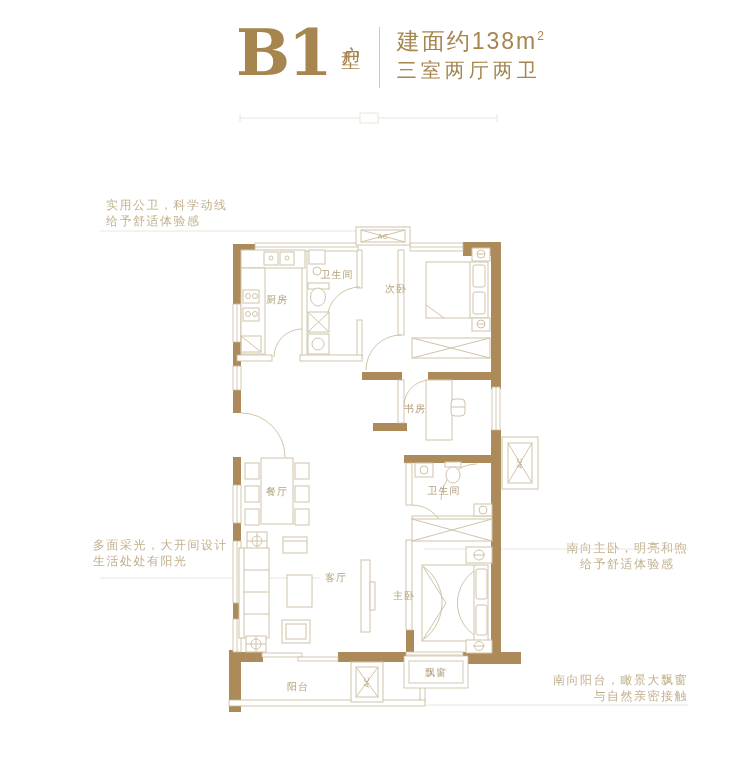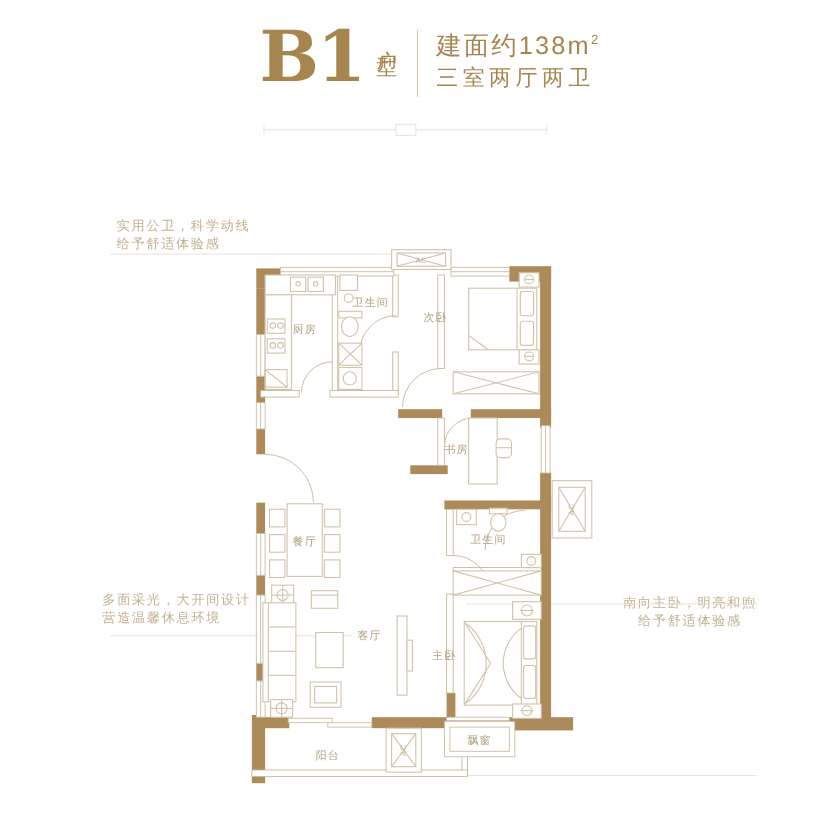--- a/index.html
+++ b/index.html
@@ -52,25 +52,29 @@
       <div class="hdr-layout">三室两厅两卫</div>
     </div>
   </div>
 
   <div class="ann ann-lt">
     <div>实用公卫，科学动线</div>
     <div>给予舒适体验感</div>
   </div>
   <div class="ann ann-lb">
     <div>多面采光，大开间设计</div>
-    <div>营造温馨休息环境</div>
+    <div>生活处处有阳光</div>
   </div>
   <div class="ann ann-rt">
     <div>南向主卧，明亮和煦</div>
     <div>给予舒适体验感</div>
+  </div>
+  <div class="ann ann-rb">
+    <div>南向阳台，瞰景大飘窗</div>
+    <div>与自然亲密接触</div>
   </div>
 
   <svg class="plan" width="740" height="757" viewBox="0 0 740 757">
 
     <g>
       <line class="dim" x1="240" y1="118" x2="497" y2="118"></line>
       <line class="dim" x1="240" y1="114" x2="240" y2="122"></line>
       <line class="dim" x1="497" y1="114" x2="497" y2="122"></line>
       <rect class="dim" x="360" y="113" width="18" height="10"></rect>
     </g>

